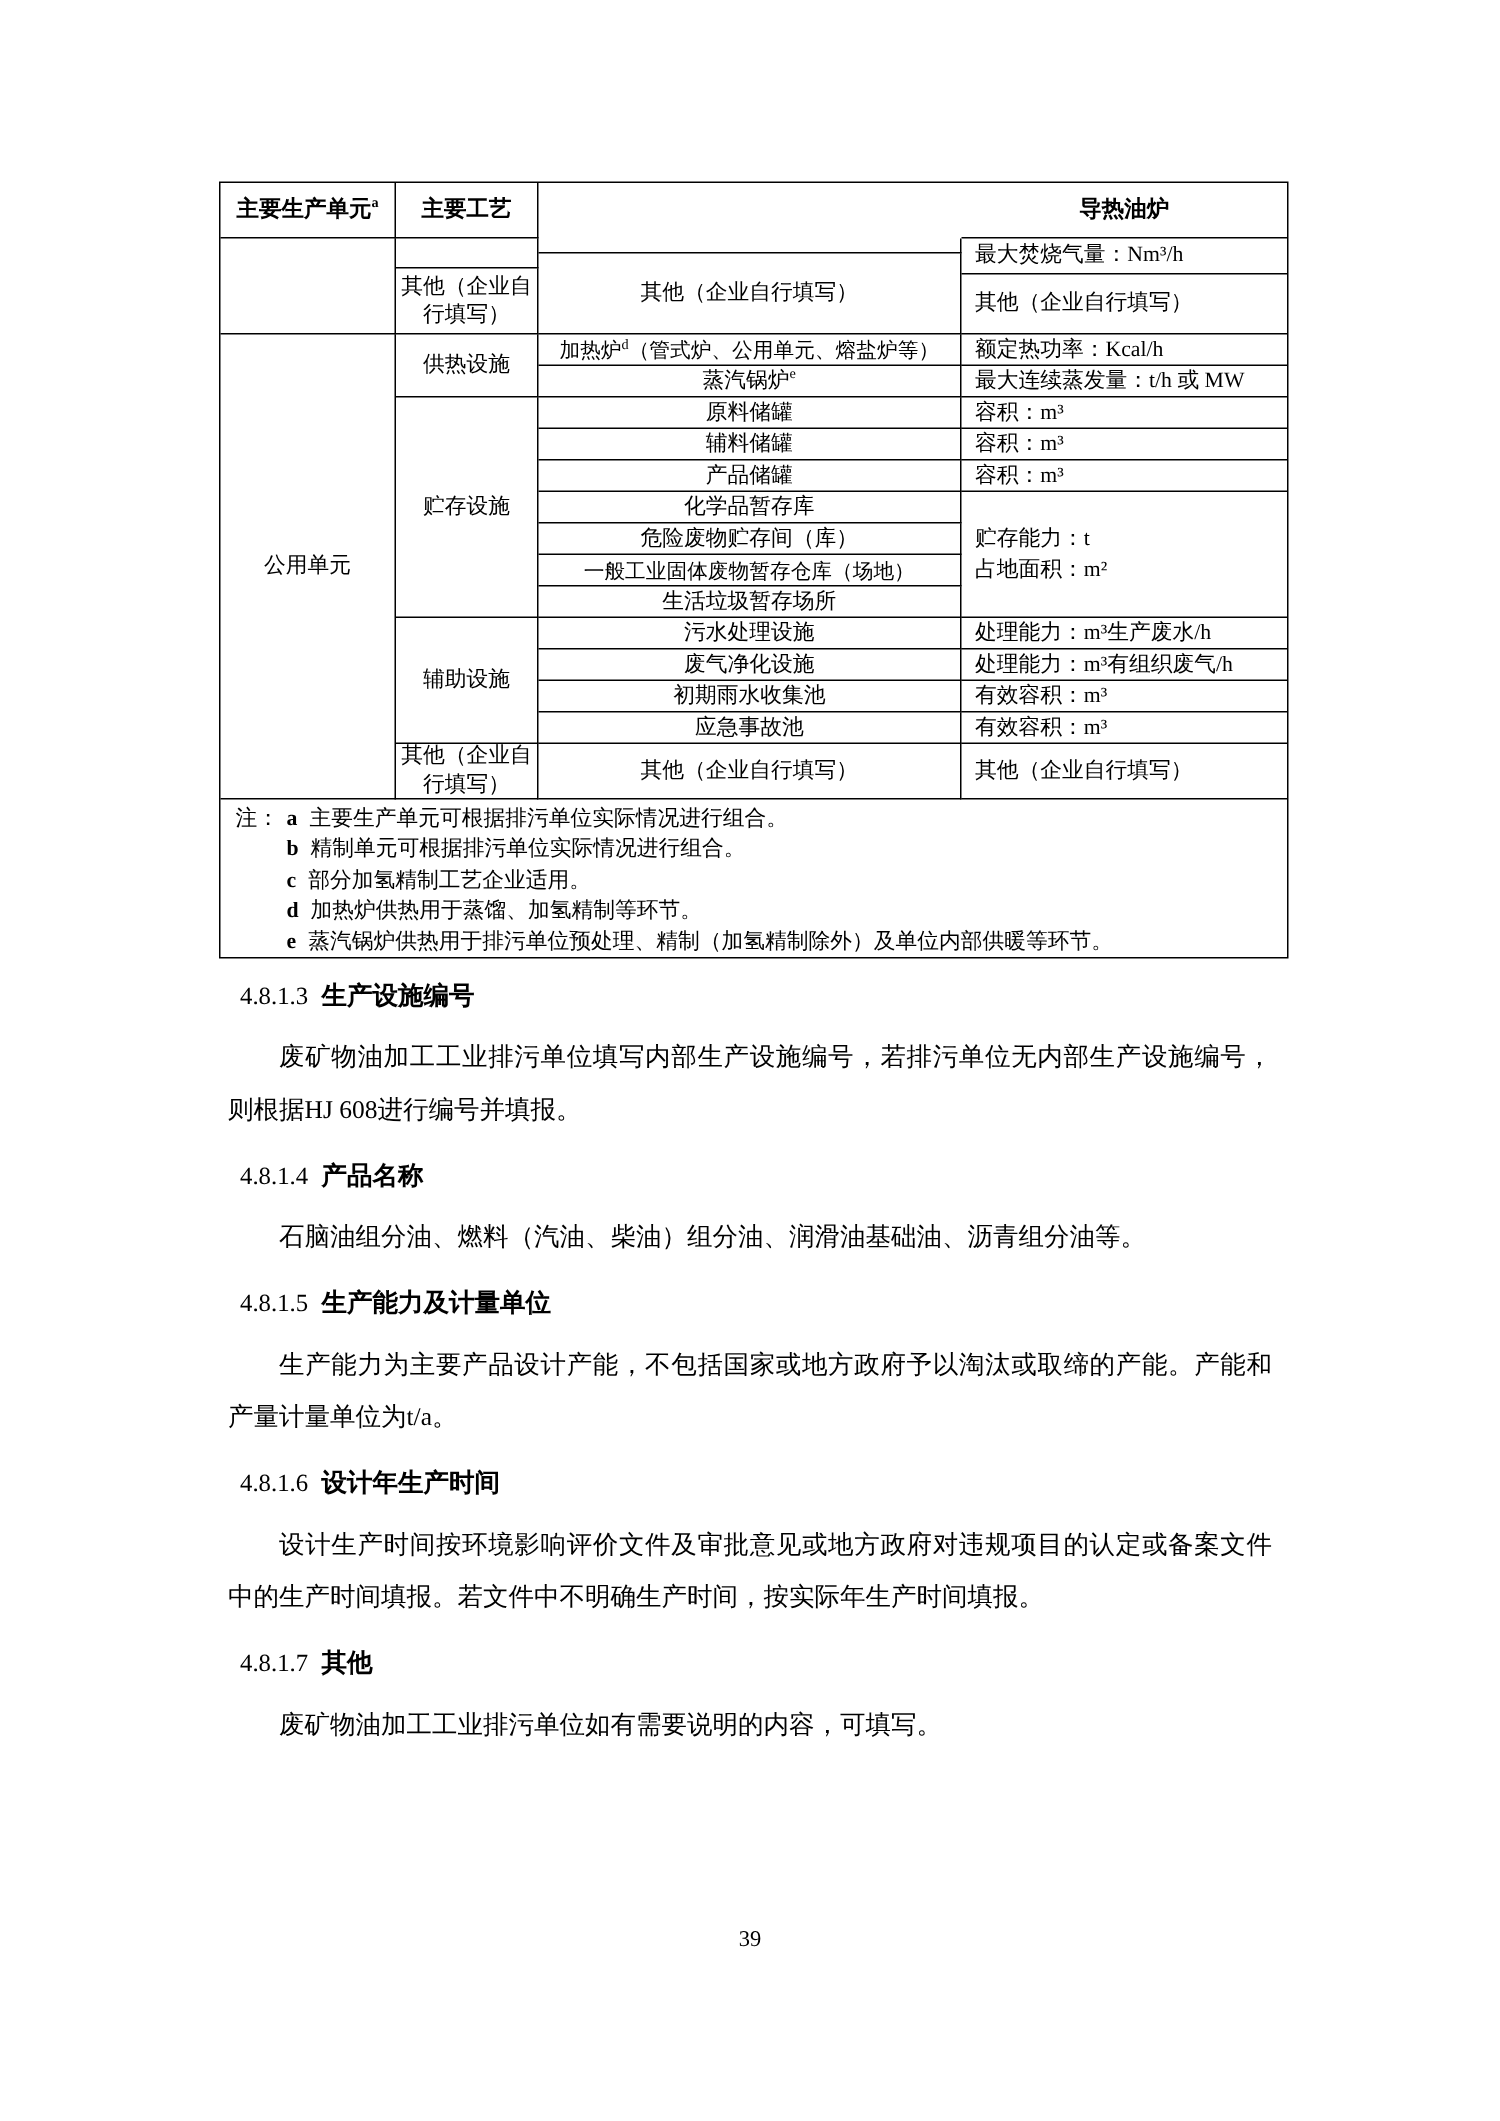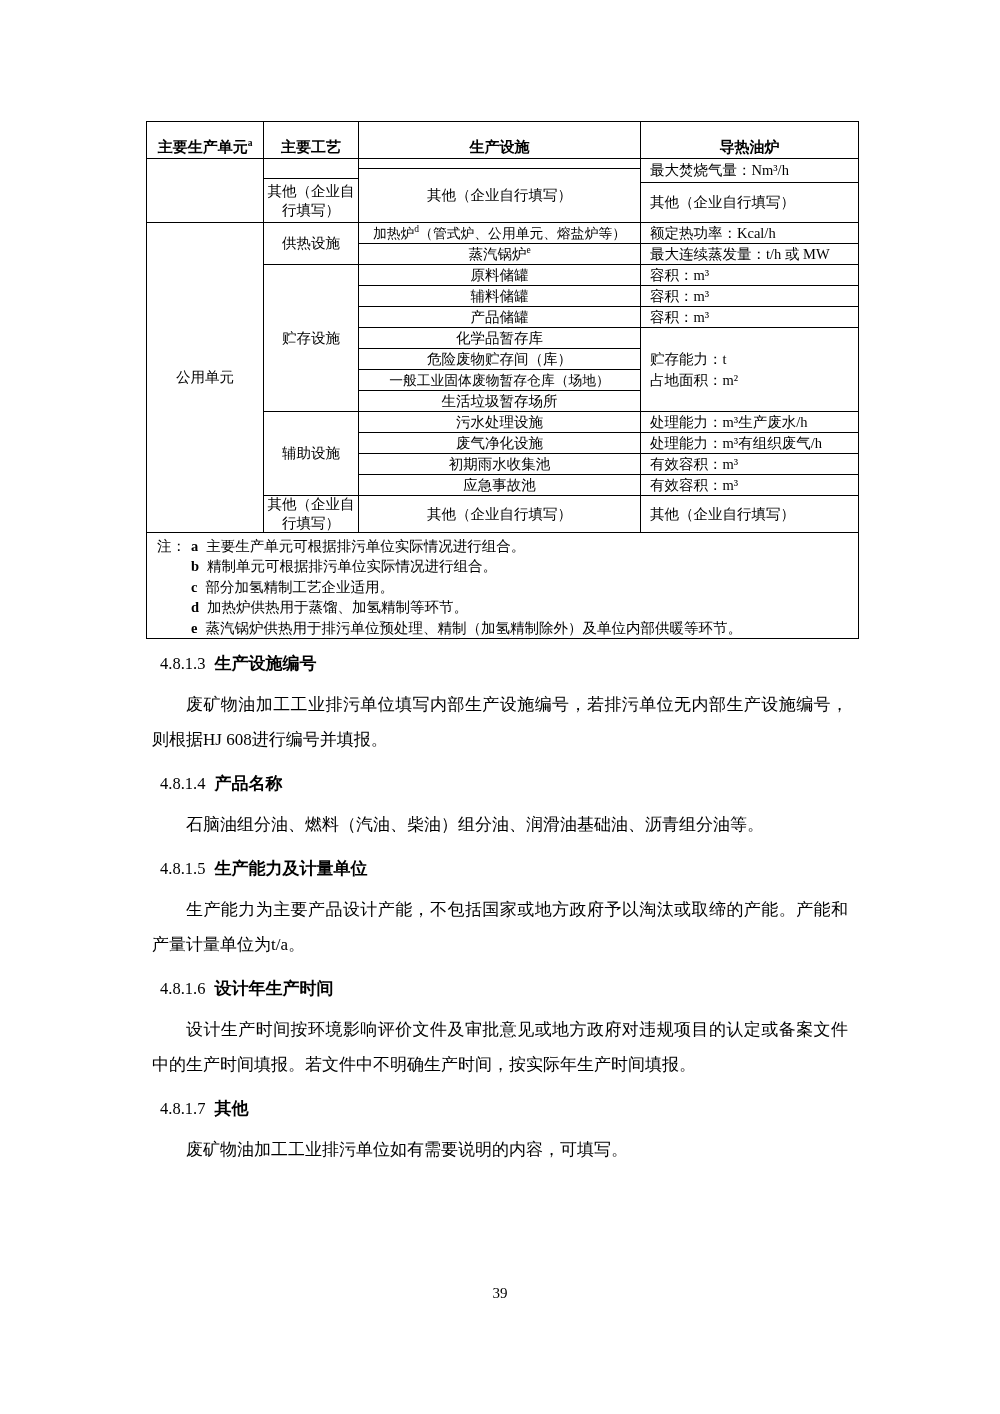--- a/index.html
+++ b/index.html
@@ -19,21 +19,21 @@
     grid-template-rows:37px 10px 10px 4px 40px repeat(13,21px) 37px 105px;
     border:1.5px solid #000;
     font-size:14.5px; line-height:19px;
   }
   .cell {
     border-right:1px solid #000; border-bottom:1px solid #000;
     display:flex; align-items:center; justify-content:center;
     text-align:center; padding:1px 3px; overflow:hidden;
   }
   .cell.noR { border-right:none; }
-  .cell.hdr { font-weight:bold; font-size:15px;align-items:flex-end; }
+  .cell.hdr { font-weight:bold; font-size:15px; }
   .cell.param { justify-content:flex-start; text-align:left; padding-left:9px; }
   .cell.tight { font-size:13.8px; white-space:nowrap; padding:1px 1px; }
   sup.sp { font-size:9.5px; line-height:0; vertical-align:super; }
   .twoline { text-align:left; line-height:21px; }
 
   
   .cell.notes {
     display:block; border-right:none; border-bottom:none;
     text-align:left; padding:3px 8px 0 10px; line-height:20.4px; font-size:14.5px;
   }
@@ -64,21 +64,20 @@
 <body>
 
 <div class="page">
 
   <div class="prod-table">
 
     <div class="cell hdr" style="grid-area:1/1/2/2">
       <span><span>主要生产单元</span><sup class="sp">a</sup></span>
     </div>
     <div class="cell hdr" style="grid-area:1/2/2/3">主要工艺</div>
-    <div class="cell hdr" style="grid-area:1/3/2/4">生产设施</div>
     <div class="cell hdr noR" style="grid-area:1/4/2/5">导热油炉</div>
 
     <div class="cell" style="grid-area:2/1/6/2"></div>
     <div class="cell" style="grid-area:2/2/4/3"></div>
     <div class="cell" style="grid-area:4/2/6/3">其他（企业自行填写）</div>
     <div class="cell" style="grid-area:2/3/3/4"></div>
     <div class="cell" style="grid-area:3/3/6/4">其他（企业自行填写）</div>
     <div class="cell param noR" style="grid-area:2/4/5/5">最大焚烧气量：Nm³/h</div>
     <div class="cell param noR" style="grid-area:5/4/6/5">其他（企业自行填写）</div>
 

